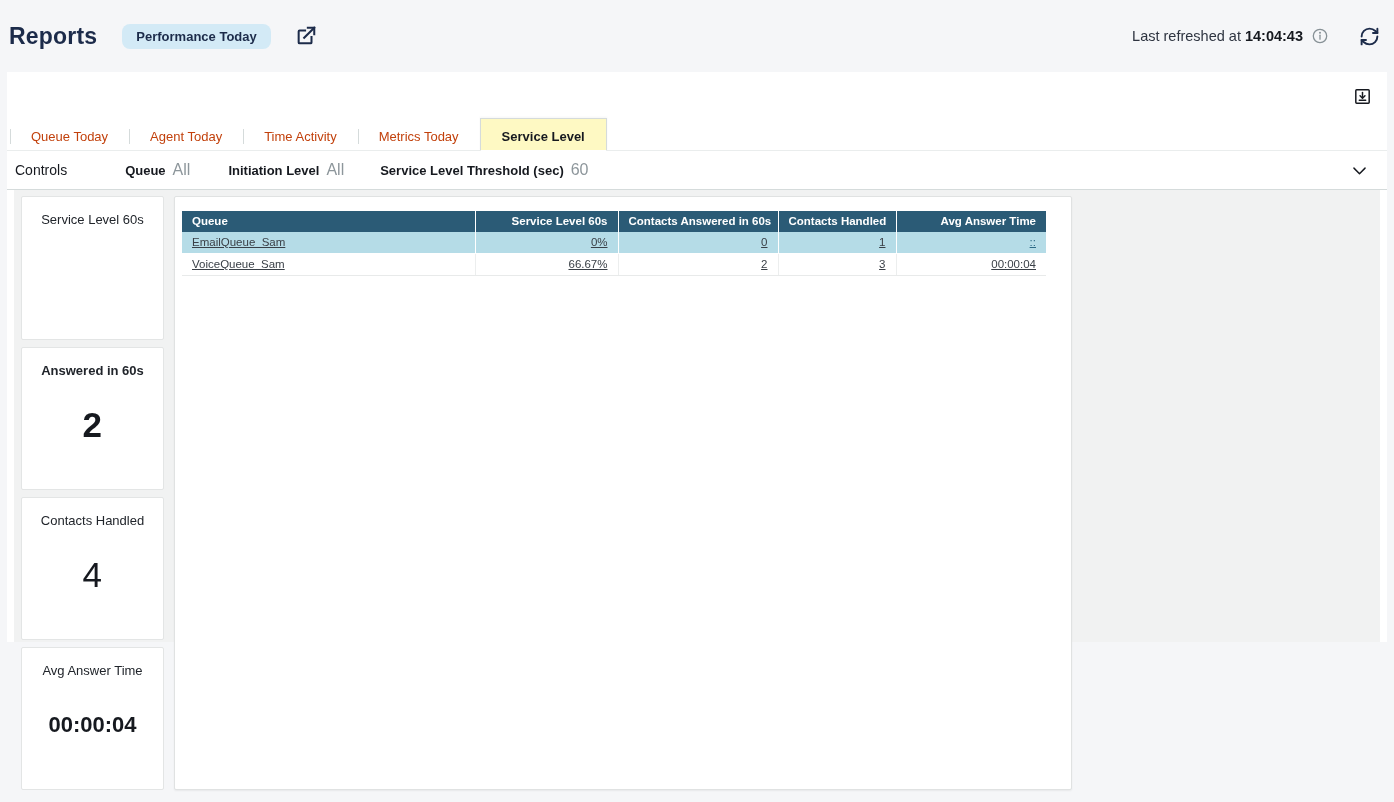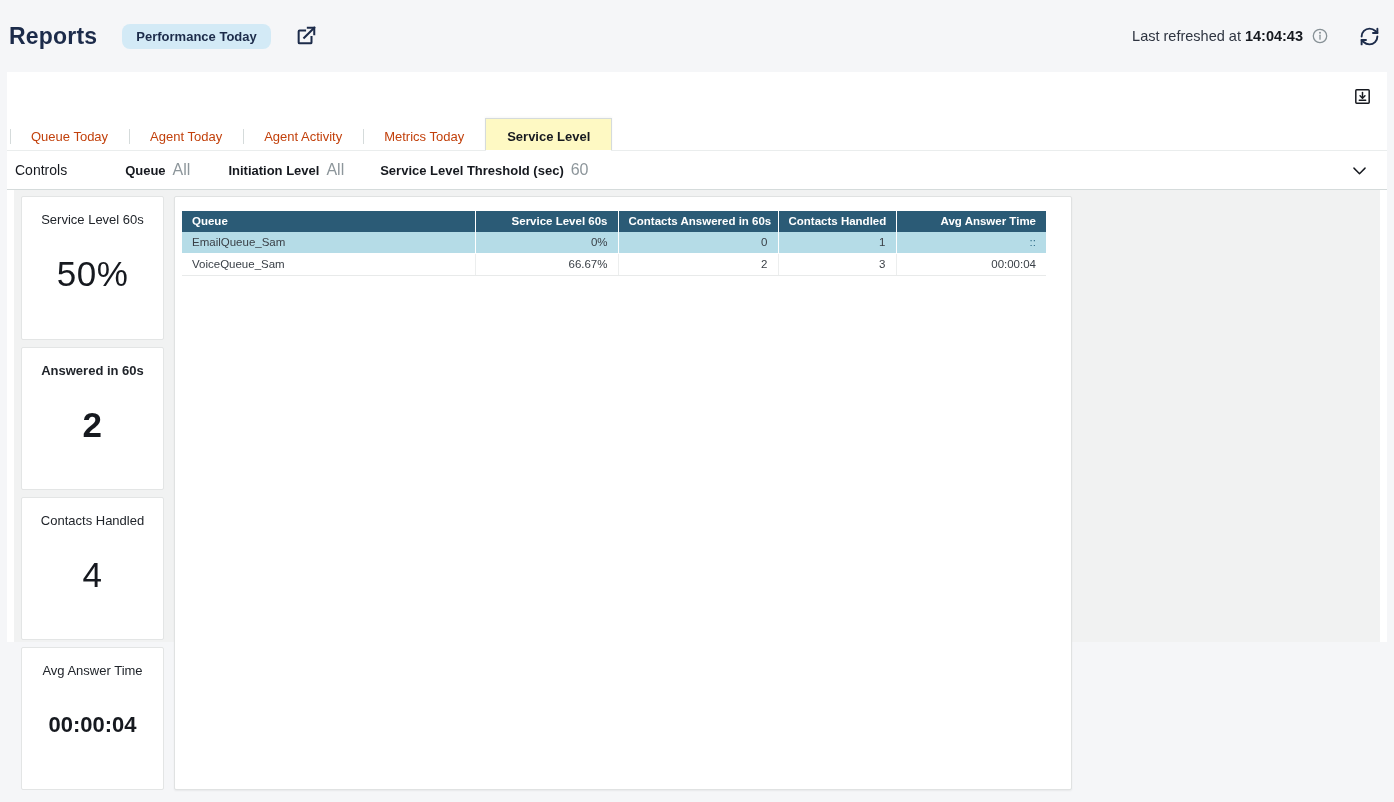--- a/index.html
+++ b/index.html
@@ -82,21 +82,21 @@
     height:21px; line-height:21px; padding:0 10px; font-size:11.5px;
     text-align:right; overflow:hidden; white-space:nowrap;
   }
   .sl-table th:first-child, .sl-table td:first-child { text-align:left; }
   .sl-table thead th {
     background:var(--table-header-bg,#2B5B76); color:#fff; font-weight:bold;
     border-right:1px solid rgba(255,255,255,0.3);
   }
   .sl-table thead th:last-child { border-right:none; }
   .sl-table tbody td {
-    color:#3A4047; border-bottom:1px solid #E8EAEA; border-right:1px solid #ECEEEE;
+    color:#3A4047; border-bottom:1px solid #E8EAEA; border-right:1px solid #ECEEEE;text-decoration:underline;
   }
   .sl-table tbody td:last-child { border-right:none; }
   .sl-table tbody tr.highlighted td {
     background:var(--row-highlight-bg,#B5DCE7); border-right:1px solid rgba(255,255,255,0.55);
     border-bottom:1px solid rgba(255,255,255,0.55);
   }
   .sl-table tbody tr.highlighted td:last-child { color:#2D6A86; border-right:none; }
   svg { display:block; }
 </style>
 </head>
@@ -153,21 +153,21 @@
             <path d="M5.7 7.3 8 9.6l2.3-2.3"></path>
             <path d="M5 11.6h6"></path>
           </svg>
         </span>
       </button>
     </div>
 
     <nav class="tabs">
       <div class="tab">Queue Today</div>
       <div class="tab">Agent Today</div>
-      <div class="tab">Agent Activity</div>
+      <div class="tab">Time Activity</div>
       <div class="tab">Metrics Today</div>
       <div class="tab active">Service Level</div>
     </nav>
 
     <div class="controls">
       <span class="controls-title">Controls</span>
       <div class="filter filter-1">
         <span class="flabel">Queue</span>
         <span class="fvalue">All</span>
       </div>
@@ -185,23 +185,20 @@
             <path d="m5 9 7 7 7-7"></path>
           </svg>
         </span>
       </button>
     </div>
 
     <section class="dashboard">
 
       <div class="kpi-card card-0">
         <div class="kpi-title">Service Level 60s</div>
-        <div class="kpi-value-wrap">
-          <div class="kpi-value">50%</div>
-        </div>
       </div>
       <div class="kpi-card card-1">
         <div class="kpi-title">Answered in 60s</div>
         <div class="kpi-value-wrap">
           <div class="kpi-value">2</div>
         </div>
       </div>
       <div class="kpi-card card-2">
         <div class="kpi-title">Contacts Handled</div>
         <div class="kpi-value-wrap">

